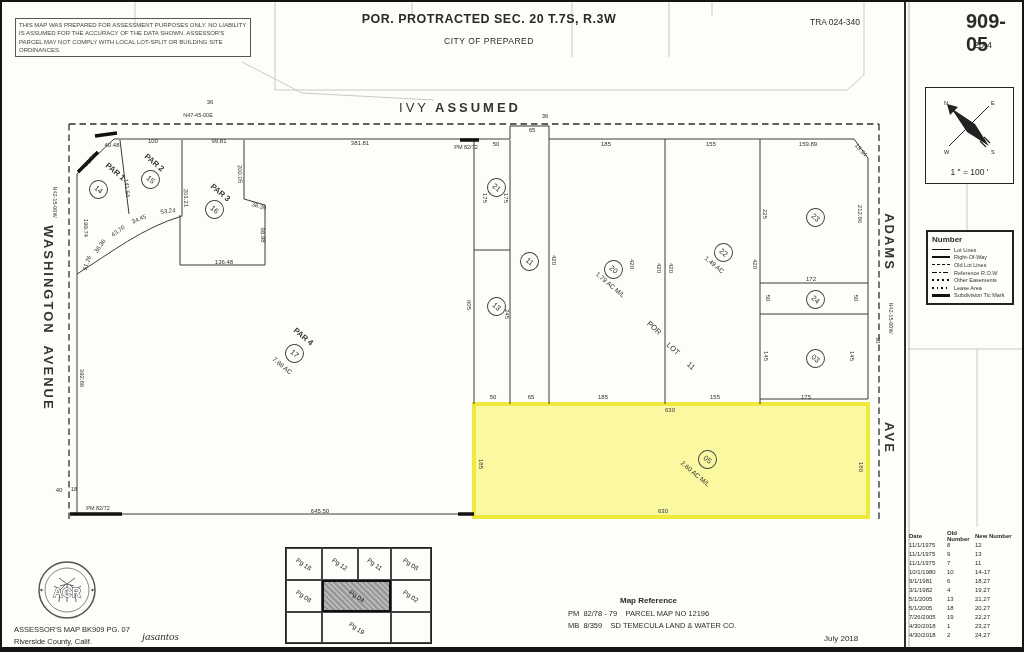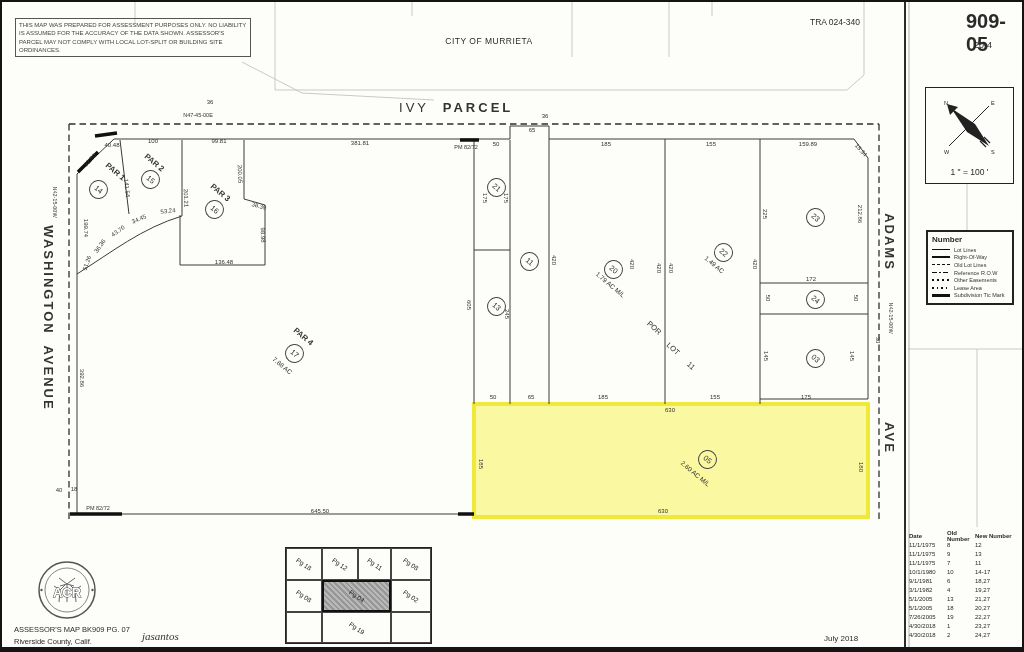--- a/index.html
+++ b/index.html
@@ -91,21 +91,21 @@
          M758,137 V402
          M758,281 H866
          M758,312 H866
          M758,397 H866" fill="none" stroke-width="1" stroke="#3a3a3a"></path>
 
     <path d="M93,134 L115,131 M76,170 L96,150 M458,138 H477 M68,512 H120 M456,512 H472" fill="none" stroke="#111" stroke-width="3.5"></path>
   </svg>
 
   <div id="map-labels">
       <span class="map-lbl" style="left: 412px; top: 105px; font-size: 13px; font-weight: 400; letter-spacing: 3px; transform: translate(-50%, -50%) rotate(0deg);">IVY</span>
-      <span class="map-lbl" style="left: 476px; top: 105px; font-size: 13px; font-weight: 700; letter-spacing: 3px; transform: translate(-50%, -50%) rotate(0deg);">PARCEL</span>
+      <span class="map-lbl" style="left: 476px; top: 105px; font-size: 13px; font-weight: 700; letter-spacing: 3px; transform: translate(-50%, -50%) rotate(0deg);">ASSUMED</span>
       <span class="map-lbl" style="left: 46px; top: 278px; font-size: 13px; font-weight: 700; letter-spacing: 2px; transform: translate(-50%, -50%) rotate(90deg);">WASHINGTON</span>
       <span class="map-lbl" style="left: 46px; top: 376px; font-size: 13px; font-weight: 700; letter-spacing: 2px; transform: translate(-50%, -50%) rotate(90deg);">AVENUE</span>
       <span class="map-lbl" style="left: 887px; top: 240px; font-size: 13px; font-weight: 700; letter-spacing: 2px; transform: translate(-50%, -50%) rotate(90deg);">ADAMS</span>
       <span class="map-lbl" style="left: 887px; top: 436px; font-size: 13px; font-weight: 700; letter-spacing: 2px; transform: translate(-50%, -50%) rotate(90deg);">AVE</span>
       <span class="map-lbl" style="left: 196px; top: 114px; font-size: 5.5px; transform: translate(-50%, -50%) rotate(0deg);">N47-45-00E</span>
       <span class="map-lbl" style="left: 52px; top: 200px; font-size: 5.5px; transform: translate(-50%, -50%) rotate(90deg);">N42-15-00W</span>
       <span class="map-lbl" style="left: 888px; top: 316px; font-size: 5.5px; transform: translate(-50%, -50%) rotate(90deg);">N42-15-00W</span>
       <span class="map-lbl" style="left: 464px; top: 146px; font-size: 5.5px; transform: translate(-50%, -50%) rotate(0deg);">PM 82/72</span>
       <span class="map-lbl" style="left: 96px; top: 507px; font-size: 5.5px; transform: translate(-50%, -50%) rotate(0deg);">PM 82/72</span>
       <span class="map-lbl" style="left: 88px; top: 158px; font-size: 6px; transform: translate(-50%, -50%) rotate(-48deg);">32.50</span>
@@ -183,21 +183,22 @@
       <span class="par-circle" style="left: 493px; top: 303px;">13</span>
       <span class="par-circle" style="left: 610px; top: 266px;">20</span>
       <span class="par-circle" style="left: 720px; top: 249px;">22</span>
       <span class="par-circle" style="left: 812px; top: 214px;">23</span>
       <span class="par-circle" style="left: 812px; top: 296px;">24</span>
       <span class="par-circle" style="left: 812px; top: 355px;">03</span>
       <span class="par-circle" style="left: 704px; top: 456px;">05</span>
     </div>
 
   <div class="disclaimer">THIS MAP WAS PREPARED FOR ASSESSMENT PURPOSES ONLY.  NO LIABILITY IS ASSUMED FOR THE ACCURACY OF THE DATA SHOWN.  ASSESSOR'S PARCEL MAY NOT COMPLY WITH LOCAL LOT-SPLIT OR BUILDING SITE ORDINANCES.</div>
-  <div class="subtitle">CITY OF MURRIETA</div>
+  <div class="title-block">POR. PROTRACTED SEC. 20 T.7S, R.3W</div>
+  <div class="subtitle">CITY OF PREPARED</div>
   <div class="tra">TRA 024-340</div>
   <div class="sheet-no">909-05</div>
   <div class="page-no">20-4</div>
 
   <div class="scale-box">
     <svg width="60" height="60" viewBox="0 0 60 60" style="position:absolute;left:13px;top:8px">
       <line x1="50" y1="10" x2="10" y2="50" stroke="#222" stroke-width="1"></line>
       <polygon points="12,12 36,28 50,50 28,36" fill="#222"></polygon>
       <polygon points="8,8 19,11 11,19" fill="#222"></polygon>
       <line x1="45" y1="41" x2="51" y2="47" stroke="#222" stroke-width="1.2"></line>
@@ -333,20 +334,25 @@
         <span></span>
       </div>
       <div class="cell" style="left: 36px; top: 64px; width: 69px; height: 31px;">
         <span>Pg 19</span>
       </div>
       <div class="cell" style="left: 105px; top: 64px; width: 40px; height: 31px;">
         <span></span>
       </div>
     </div>
 
+  <div class="map-ref">
+    <div class="mr-title">Map Reference</div>
+    <div class="mr-line">PM  82/78 - 79    PARCEL MAP NO 12196</div>
+    <div class="mr-line">MB  8/359    SD TEMECULA LAND &amp; WATER CO.</div>
+  </div>
   <div class="map-date">July 2018</div>
 
   <svg class="seal" width="60" height="60" viewBox="0 0 60 60">
     <circle cx="30" cy="30" r="28" fill="none" stroke="#555" stroke-width="1.5"></circle>
     <circle cx="30" cy="30" r="22" fill="none" stroke="#666" stroke-width="0.8"></circle>
     <path d="M30,42 L30,24 M30,24 L22,18 M30,24 L38,18 M30,24 L23,26 M30,24 L37,26
              M22,42 L23,30 M23,30 L17,26 M23,30 L28,25
              M39,42 L38,30 M38,30 L44,26 M38,30 L33,25" fill="none" stroke="#666" stroke-width="1"></path>
     <circle cx="4.5" cy="30" r="1.2" fill="#555"></circle>
     <circle cx="55.5" cy="30" r="1.2" fill="#555"></circle>

